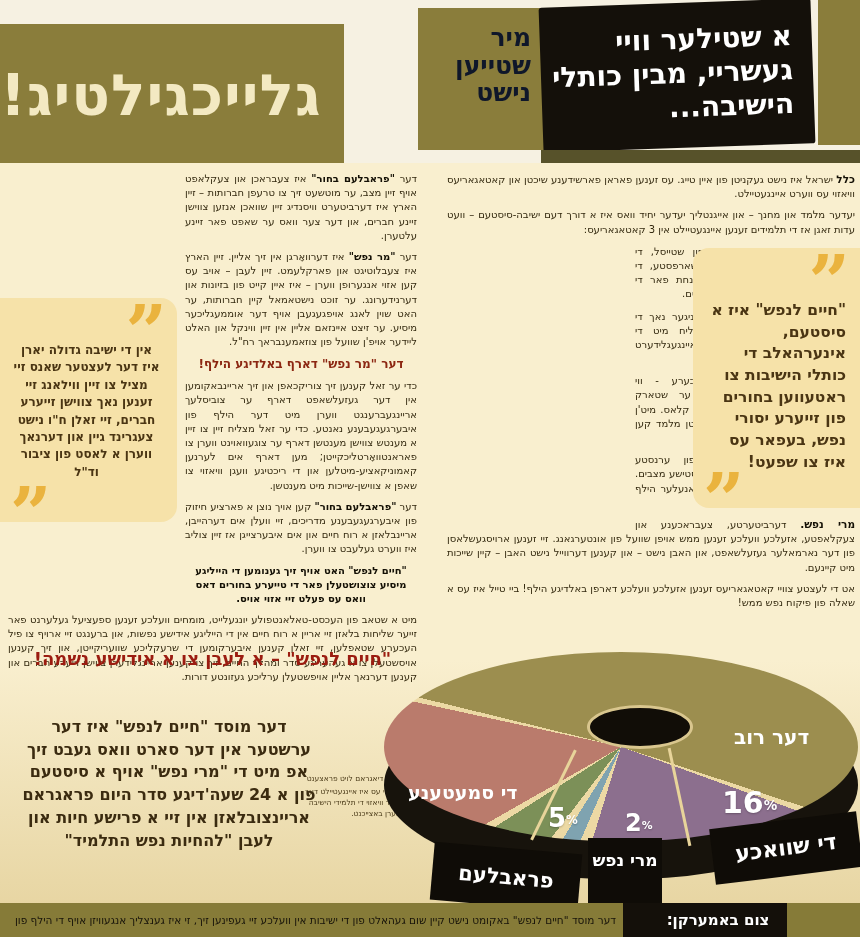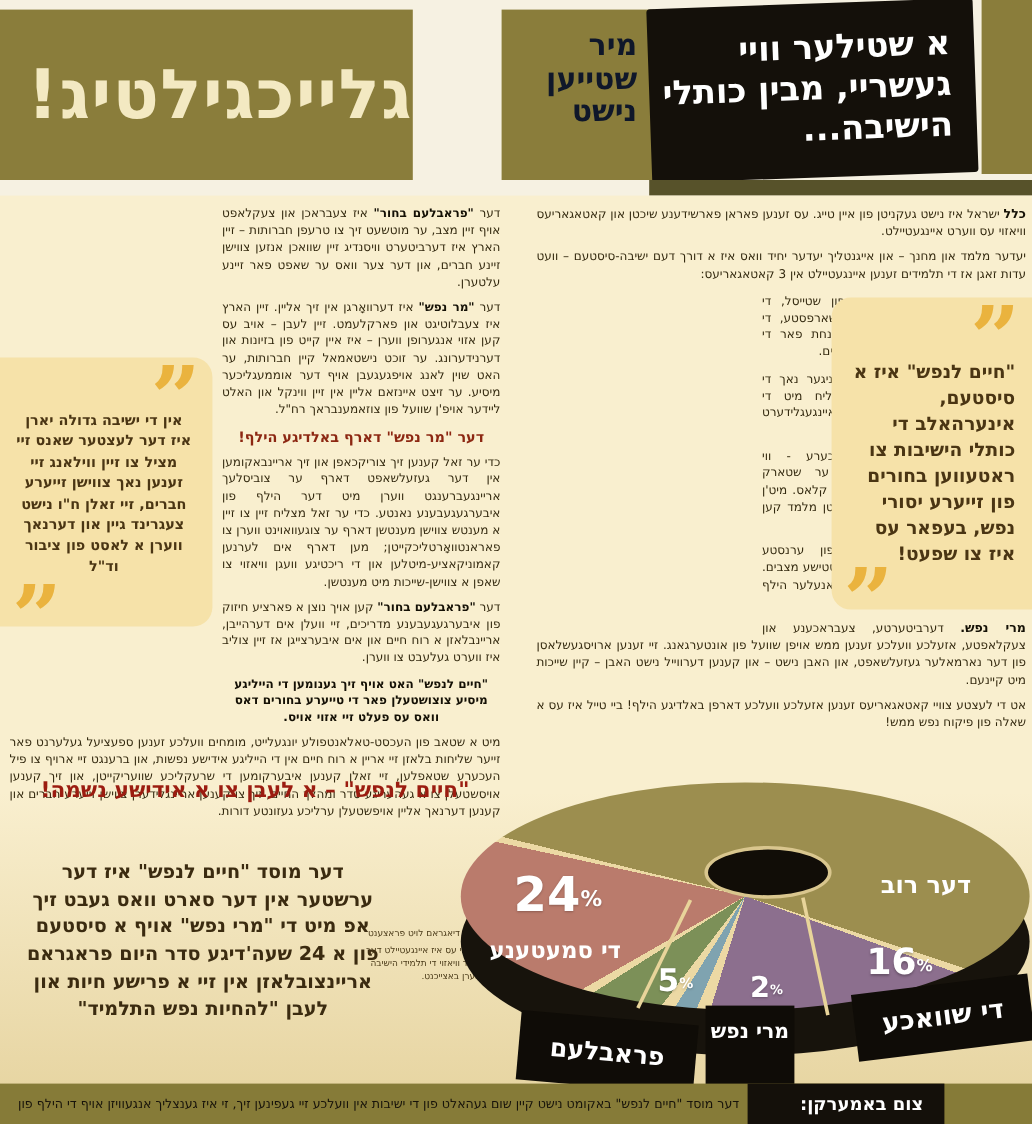--- a/index.html
+++ b/index.html
@@ -1,20 +1,20 @@
 <!DOCTYPE html>
 <html lang="yi" dir="rtl"><head>
 <meta charset="utf-8">
 <style>
   * { margin:0; padding:0; box-sizing:border-box; }
   body { background:#e8e4d8; font-family:"DejaVu Sans", sans-serif; }
   .page { position:relative; width:860px; height:937px; background:#f6f1e2; overflow:hidden; direction:rtl; }
 
   
-  .hdr-band   { position:absolute; left:0; top:8px; width:344px; height:142px; background:#8a7d3b; display:flex; align-items:center; justify-content:flex-start; }
+  .hdr-band   { position:absolute; left:0; top:24px; width:344px; height:142px; background:#8a7d3b; display:flex; align-items:center; justify-content:flex-end; }
   .hdr-title  { color:#f3e9c2; font-weight:bold; font-size:57px; letter-spacing:1px; white-space:nowrap; }
   .hdr-kick   { position:absolute; left:418px; top:8px; width:127px; height:142px; background:#8a7d3b; padding:16px 14px 0 0; }
   .hdr-kick span { color:#0f172a; font-weight:bold; font-size:25px; line-height:1.1; display:block; width:80px; }
   .hdr-banner { position:absolute; left:541px; top:3px; width:272px; height:145px; background:#14100a; transform:rotate(-2deg); padding:20px 20px 0 0; border-radius:3px; }
   .hdr-banner span { color:#ffffff; font-weight:bold; font-size:28px; line-height:1.22; display:block; text-align:right; }
   .hdr-strip  { position:absolute; left:818px; top:0; width:42px; height:145px; background:#8a7d3b; }
   .hdr-understrip { position:absolute; left:541px; top:150px; width:319px; height:13px; background:#57522a; }
 
   
   .body-bg { position:absolute; left:0; top:163px; width:860px; height:747px; background:#f9efcf; }
@@ -136,21 +136,20 @@
 
   <div class="pie-wrap">
     <div class="pie-depth"></div>
     <div class="pie-face" style="background: conic-gradient(from 300deg, rgb(236, 217, 164) 0deg, rgb(236, 217, 164) 1.4deg, rgb(156, 142, 79) 1.4deg, rgb(156, 142, 79) 189.4deg, rgb(236, 217, 164) 189.4deg, rgb(236, 217, 164) 190.8deg, rgb(236, 217, 164) 190.8deg, rgb(236, 217, 164) 192.2deg, rgb(140, 111, 142) 192.2deg, rgb(140, 111, 142) 247deg, rgb(236, 217, 164) 247deg, rgb(236, 217, 164) 248.4deg, rgb(236, 217, 164) 248.4deg, rgb(236, 217, 164) 249.8deg, rgb(127, 163, 176) 249.8deg, rgb(127, 163, 176) 254.2deg, rgb(236, 217, 164) 254.2deg, rgb(236, 217, 164) 255.6deg, rgb(236, 217, 164) 255.6deg, rgb(236, 217, 164) 257deg, rgb(124, 144, 88) 257deg, rgb(124, 144, 88) 272.2deg, rgb(236, 217, 164) 272.2deg, rgb(236, 217, 164) 273.6deg, rgb(236, 217, 164) 273.6deg, rgb(236, 217, 164) 275deg, rgb(186, 123, 108) 275deg, rgb(186, 123, 108) 358.6deg, rgb(236, 217, 164) 358.6deg, rgb(236, 217, 164) 360deg);"></div>
     <div class="funnel-line fl-a"></div>
     <div class="funnel-line fl-b"></div>
     <div class="pie-hole"></div>
 
     <div class="slice-name name-53">דער רוב</div>
 
-    <div class="pct pct-24"><span>24</span><span class="sign">%</span></div>
     <div class="slice-name name-24">די סמעטענע</div>
 
     <div class="pct pct-16"><span>16</span><span class="sign">%</span></div>
     <div class="pct pct-5"><span>5</span><span class="sign">%</span></div>
     <div class="pct pct-2"><span>2</span><span class="sign">%</span></div>
 
     <div class="banner ban-shvache">די שוואכע</div>
     <div class="banner ban-mari">מרי נפש</div>
     <div class="banner ban-problem">פראבלעם</div>
   </div>

